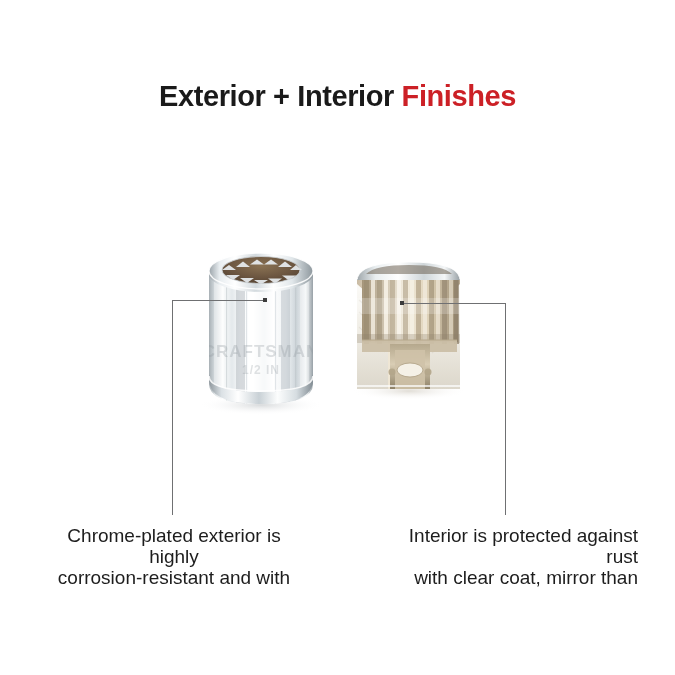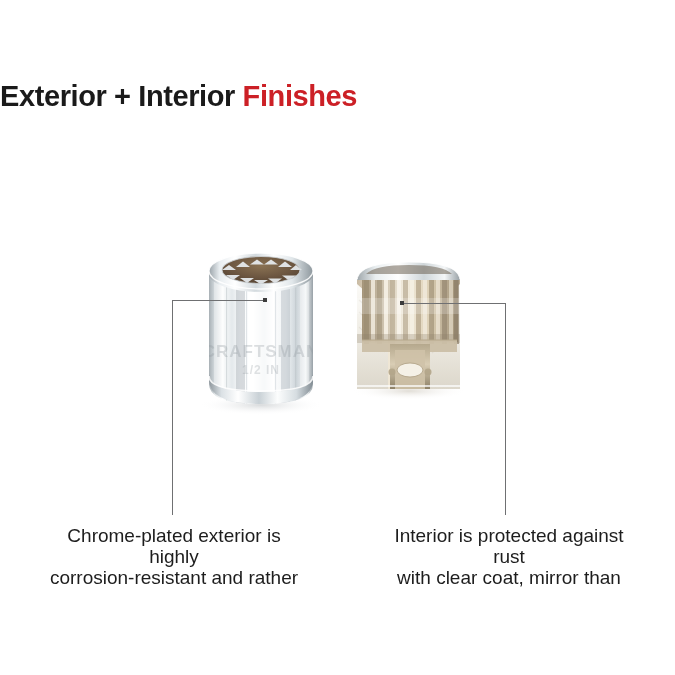--- a/index.html
+++ b/index.html
@@ -21,20 +21,21 @@
     inset: 0;
     background: #ffffff;
   }
 
   
   .title-wrap {
     position: absolute;
     top: 82px;
     left: 0;
     width: 675px;
+    text-align: center;
     line-height: 1;
   }
   .title {
     font-size: 29px;
     font-weight: bold;
     letter-spacing: -0.4px;
     color: #1a1a1a;
     white-space: nowrap;
   }
   .title .accent {
@@ -77,21 +78,21 @@
     position: absolute;
     top: 525px;
     text-align: center;
     font-size: 19px;
     line-height: 21px;
     color: #1d1d1d;
     font-family: "Liberation Sans", sans-serif;
   }
   .caption span { display: block; }
   #caption-left  { left: 40px;  width: 268px; }
-  #caption-right { left: 380px; width: 258px; }
+  #caption-right { left: 380px; width: 258px; text-align: right; }
 </style>
 </head>
 <body>
 
 <div id="stage">
 
   <div class="title-wrap">
     <div class="title"><span>Exterior + Interior </span><span class="accent">Finishes</span></div>
   </div>
 
@@ -313,21 +314,21 @@
   </div>
 
   <div>
     <div class="leader leader-h" style="left:402px; top:303px; width:103px;"></div>
     <div class="leader leader-v" style="left:505px; top:303px; height:212px;"></div>
     <div class="dot" style="left:400px; top:301px;"></div>
   </div>
 
   <div class="caption" id="caption-left">
     <span>Chrome-plated exterior is highly</span>
-    <span>corrosion-resistant and rather</span>
+    <span>corrosion-resistant and with</span>
   </div>
 
   <div class="caption" id="caption-right">
     <span>Interior is protected against rust</span>
     <span>with clear coat, mirror than</span>
   </div>
 
 </div>
 
 </body></html>

